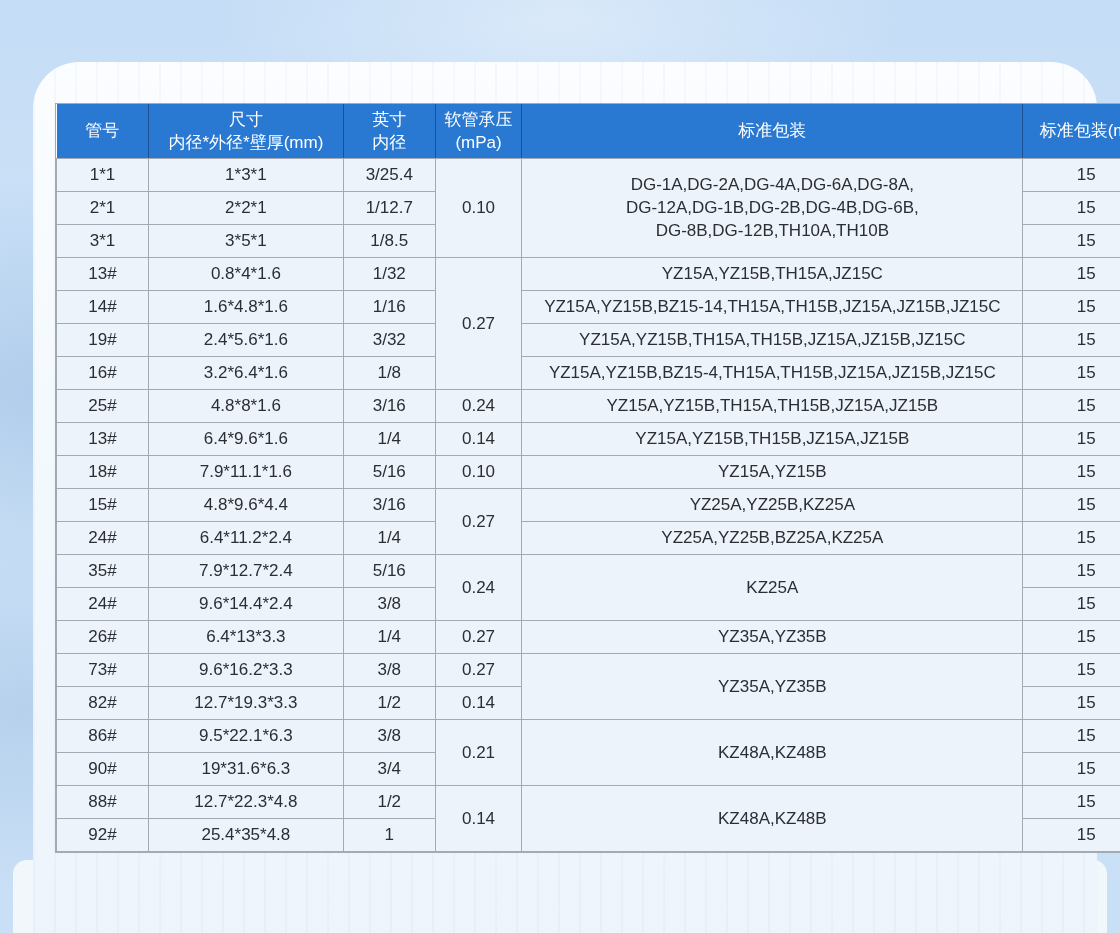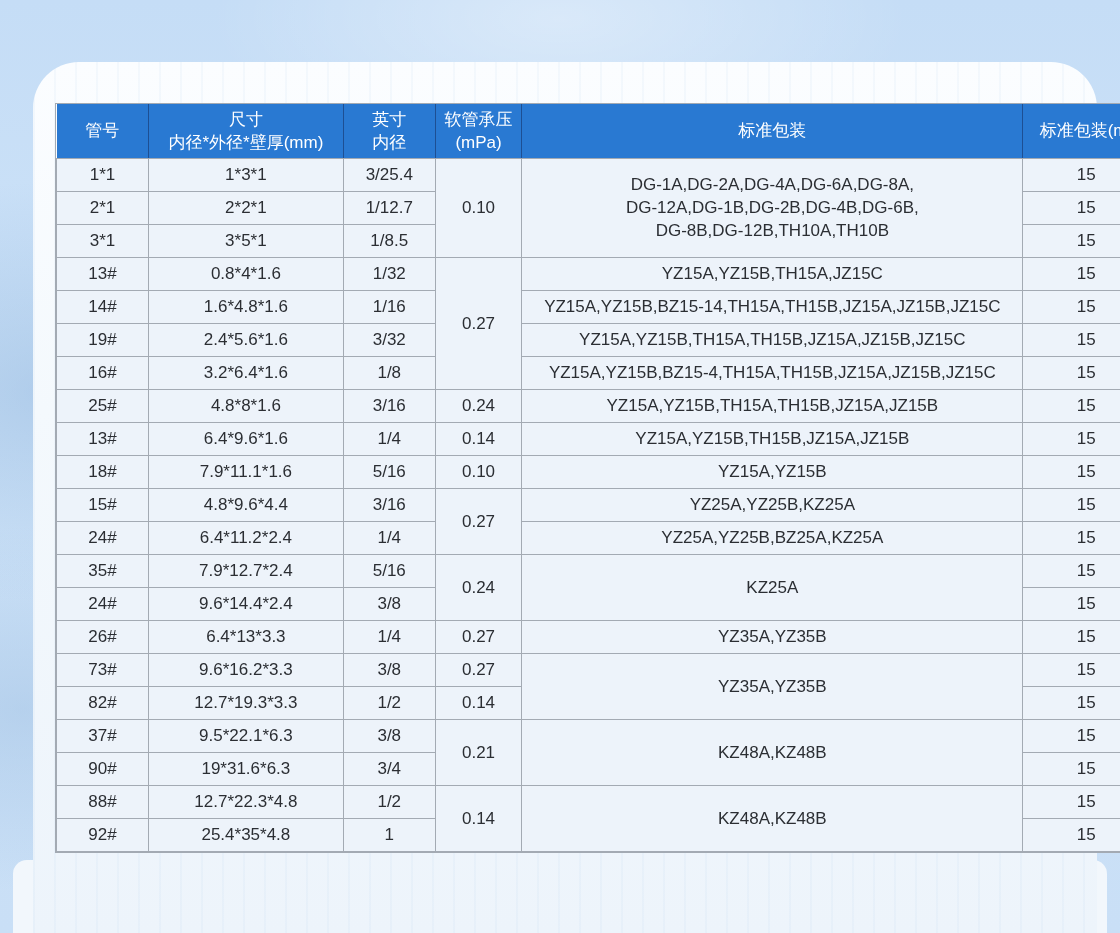--- a/index.html
+++ b/index.html
@@ -224,21 +224,21 @@
             <td>15</td>
           </tr>
           <tr>
             <td>82#</td>
             <td>12.7*19.3*3.3</td>
             <td>1/2</td>
             <td>0.14</td>
             <td>15</td>
           </tr>
           <tr>
-            <td>37#</td>
+            <td>86#</td>
             <td>9.5*22.1*6.3</td>
             <td>3/8</td>
             <td rowspan="2">0.21</td>
             <td rowspan="2">KZ48A,KZ48B</td>
             <td>15</td>
           </tr>
           <tr>
             <td>90#</td>
             <td>19*31.6*6.3</td>
             <td>3/4</td>

